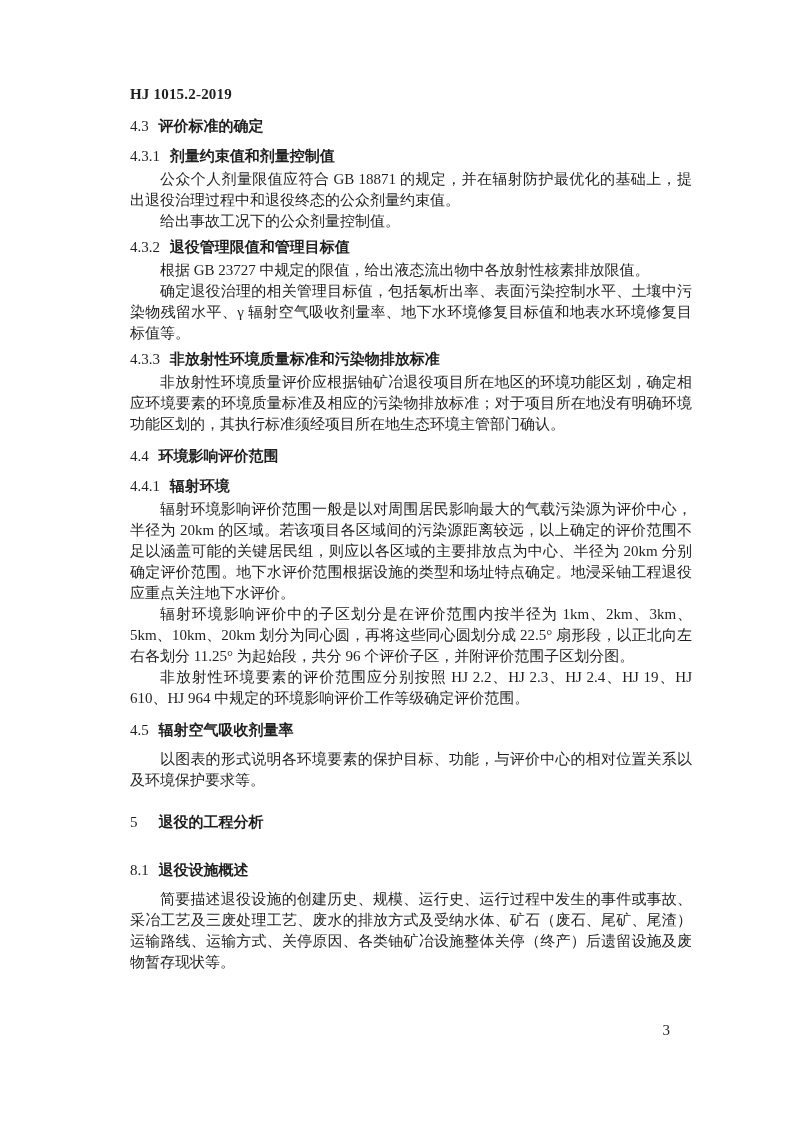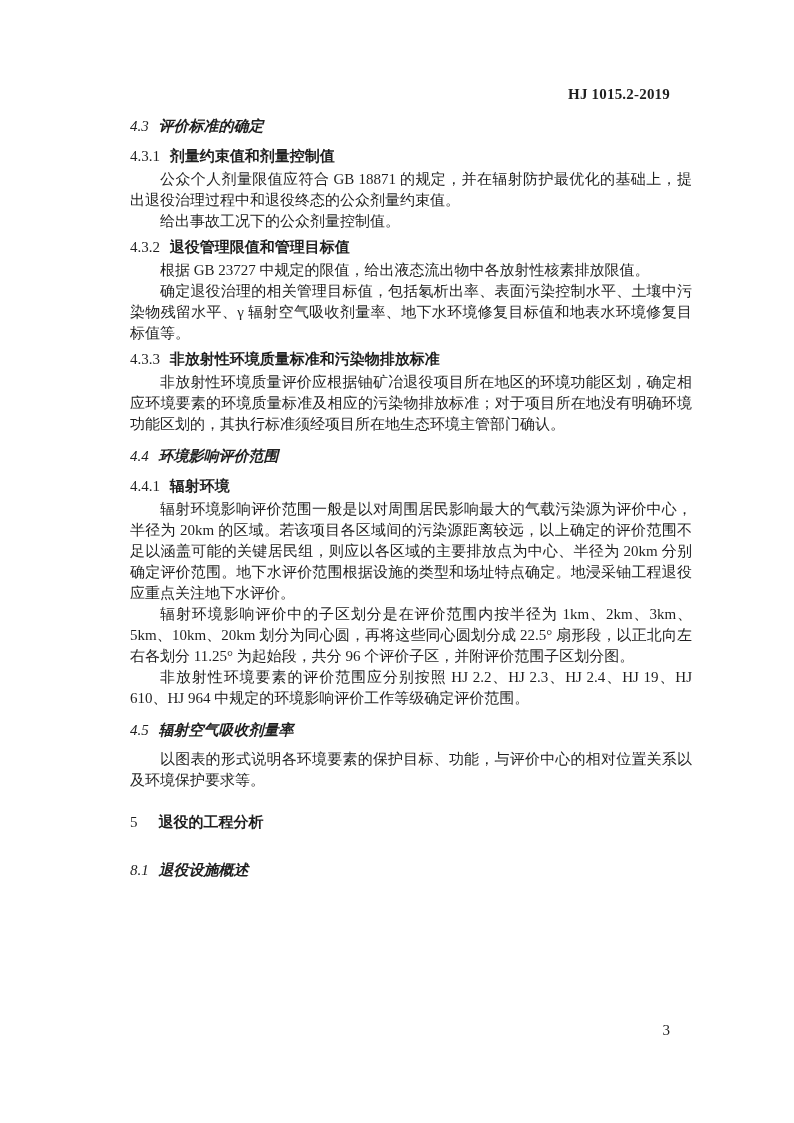--- a/index.html
+++ b/index.html
@@ -18,40 +18,40 @@
   }
   .content {
     position: absolute;
     left: 130px;
     top: 84px;
     width: 562px;
     font-size: 15px;
     line-height: 21px;
   }
   .doc-header {
-    text-align: right;
+    text-align: left;
     padding-right: 22px;
     font-weight: bold;
     letter-spacing: 0.2px;
   }
   p.para {
     margin: 0;
     text-indent: 2em;
     text-align: justify;
   }
   p.para-cont {
     margin: 0;
     text-indent: 0;
     text-align: justify;
   }
   .h1, .h2, .h3 {
     display: block;
     white-space: nowrap;
   }
-  .h2 { margin: 10px 0 8px 0; font-style: italic; }
+  .h2 { margin: 10px 0 8px 0; }
   .h3 { margin: 4px 0 2px 0; }
   .h1 { margin: 20px 0 26px 0; }
   .hnum {
     font-family: "Liberation Serif", "DejaVu Serif", serif;
     font-weight: normal;
     margin-right: 0.65em;
   }
   .h1 .hnum { margin-right: 1.4em; }
   .htitle {
     font-family: "Liberation Sans", "DejaVu Sans", sans-serif;
@@ -120,17 +120,18 @@
     <p class="para">以图表的形式说明各环境要素的保护目标、功能，与评价中心的相对位置关系以及环境保护要求等。</p>
 
     <div class="h1">
       <span class="hnum">5</span><span class="htitle">退役的工程分析</span>
     </div>
 
     <div class="h2">
       <span class="hnum">8.1</span><span class="htitle">退役设施概述</span>
     </div>
 
+    <p class="para">简要描述退役设施的创建历史、规模、运行史、运行过程中发生的事件或事故、采冶工艺及三废处理工艺、废水的排放方式及受纳水体、矿石（废石、尾矿、尾渣）运输路线、运输方式、关停原因、各类铀矿冶设施整体关停（终产）后遗留设施及废物暂存现状等。</p>
 
   </div>
 
   <div class="page-number">3</div>
 </div>
 
 </body></html>

